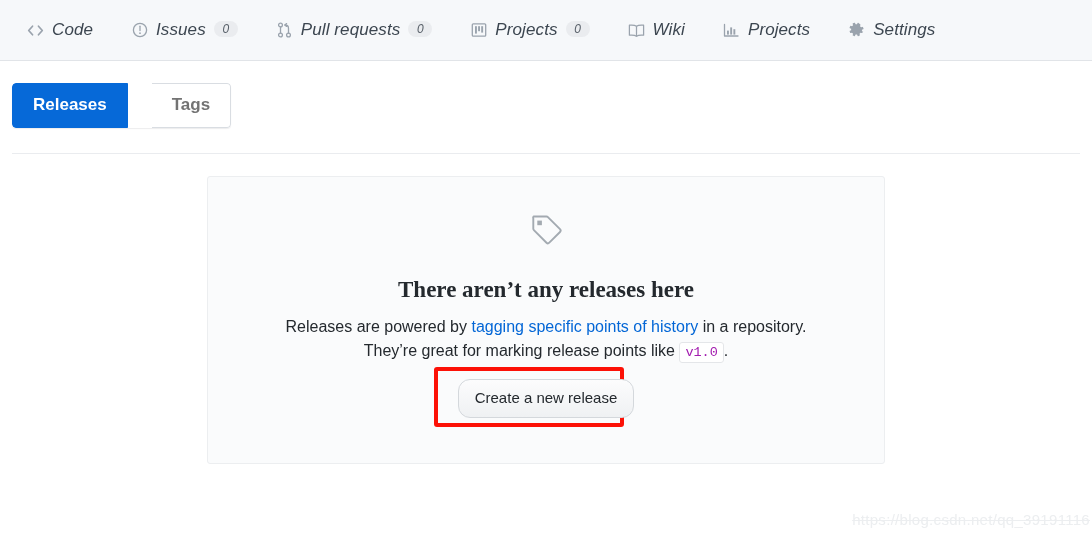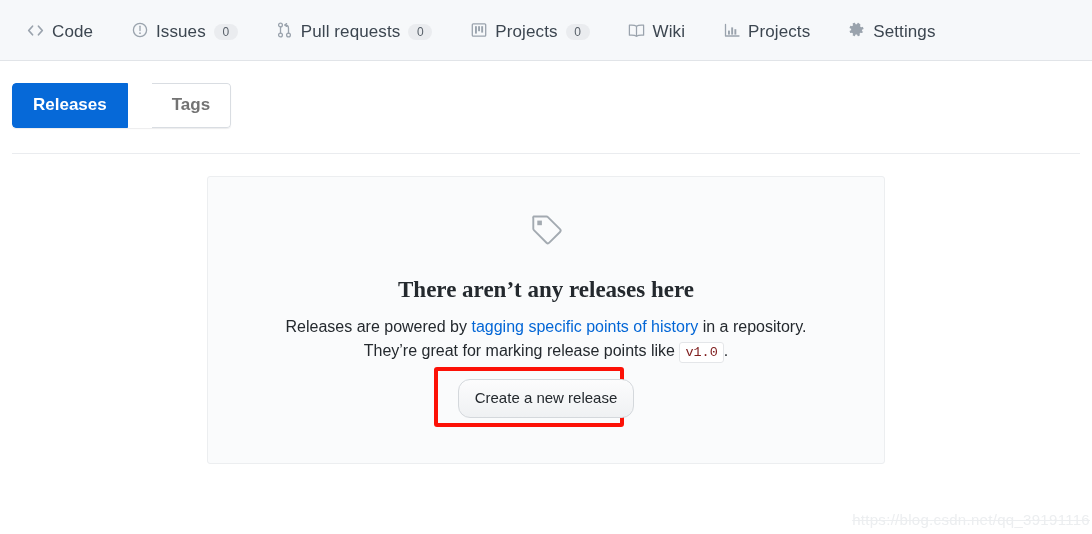--- a/index.html
+++ b/index.html
@@ -21,27 +21,28 @@
     height: 61px;
     background: #f6f8fa;
     border-bottom: 1px solid #e1e4e8;
     display: flex;
     align-items: center;
     padding-left: 26px;
     box-sizing: border-box;
   }
   .nav-item {
     display: flex;
-    align-items: flex-end;
+    align-items: flex-start;
     margin-right: 37px;
     font-size: 17px;
     color: #3c4650;
     cursor: pointer;
     white-space: nowrap;
     line-height: 1;
+    font-style: italic;
   }
   .nav-item .nav-icon {
     display: inline-flex;
     align-items: center;
     justify-content: center;
     width: 19px;
     height: 19px;
     margin-right: 7px;
     color: #9aa3ad;
     flex: 0 0 auto;
@@ -139,21 +140,21 @@
     text-decoration: none;
     cursor: pointer;
   }
   .code-chip {
     font-family: "Liberation Mono", monospace;
     font-size: 13.5px;
     background: #ffffff;
     border: 1px solid #e4e6e9;
     border-radius: 3px;
     padding: 2px 5px;
-    color: #7f1d1d;
+    color: #a21caf;
   }
 
   
   .cta-zone {
     position: relative;
     display: inline-block;
     margin-top: 15px;
   }
   .annotation-box {
     position: absolute;

